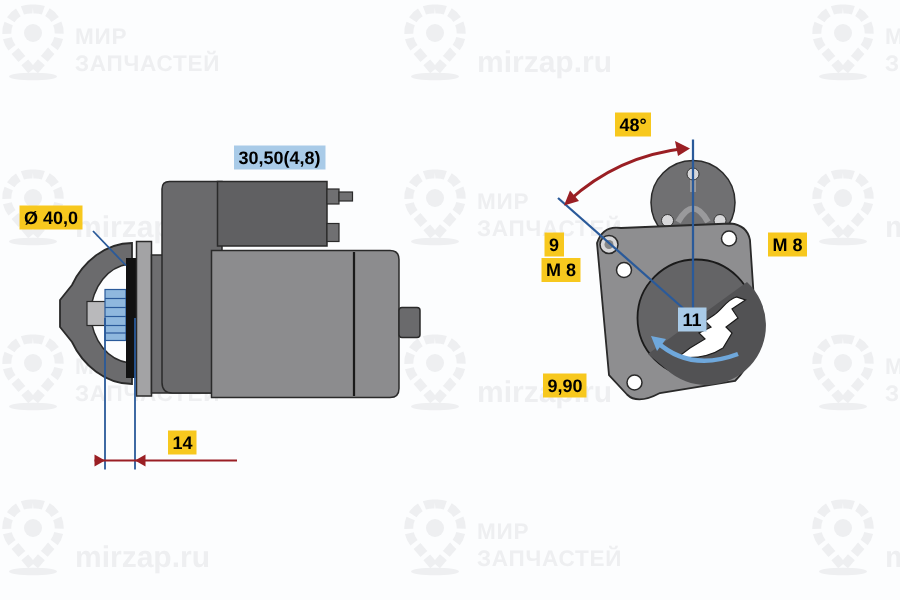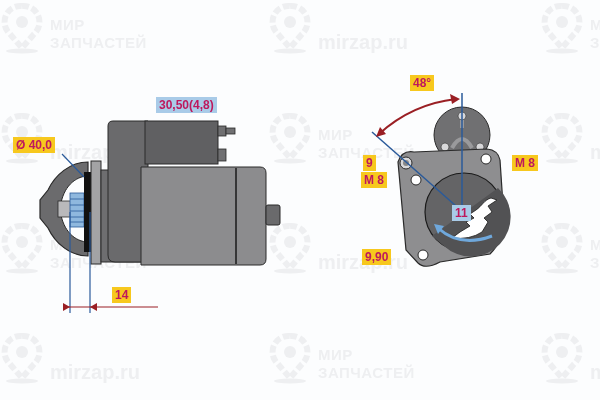--- a/index.html
+++ b/index.html
@@ -1,21 +1,21 @@
 <!DOCTYPE html>
 <html><head>
 <meta charset="utf-8">
 <style>
   html, body { margin: 0; padding: 0; }
   body { width: 600px; height: 400px; background: #fcfdfe; position: relative; overflow: hidden; font-family: "Liberation Sans", sans-serif; }
   .wm { position: absolute; display: flex; align-items: center; opacity: 1; }
   .wm-text { color: #eeeff1; font-weight: bold; font-family: "Liberation Sans", sans-serif; margin-left: 6px; line-height: 1; }
   .wm-two { font-size: 15px; letter-spacing: 0.5px; }
   .wm-one { font-size: 20px; }
-  .lbl { position: absolute; font-family: "Liberation Sans", sans-serif; font-weight: bold; font-size: 12px; color: #be185d; padding: 1px 3px; line-height: 14px; white-space: nowrap; }
+  .lbl { position: absolute; font-family: "Liberation Sans", sans-serif; font-weight: bold; font-size: 12px; color: #000000; padding: 1px 3px; line-height: 14px; white-space: nowrap; }
   .yellow { background: #f7c81e; }
   .blue { background: #a9cbe8; }
   svg.main { position: absolute; left: 0; top: 0; }
 </style>
 </head>
 <body>
 
 <div id="wm-layer">
     <div class="wm" style="left: 0px; top: 2px;">
       <svg width="44" height="52" viewBox="0 0 44 52">

